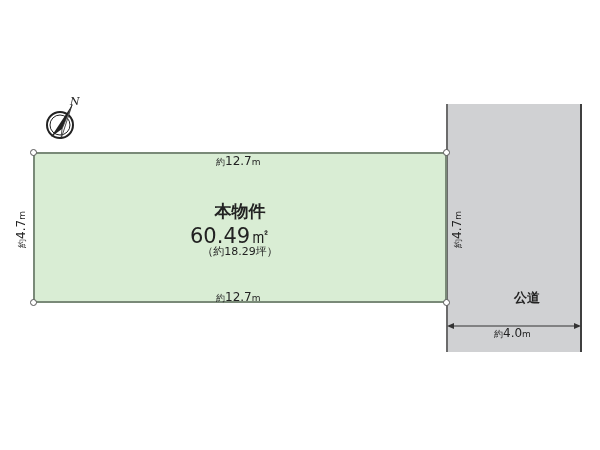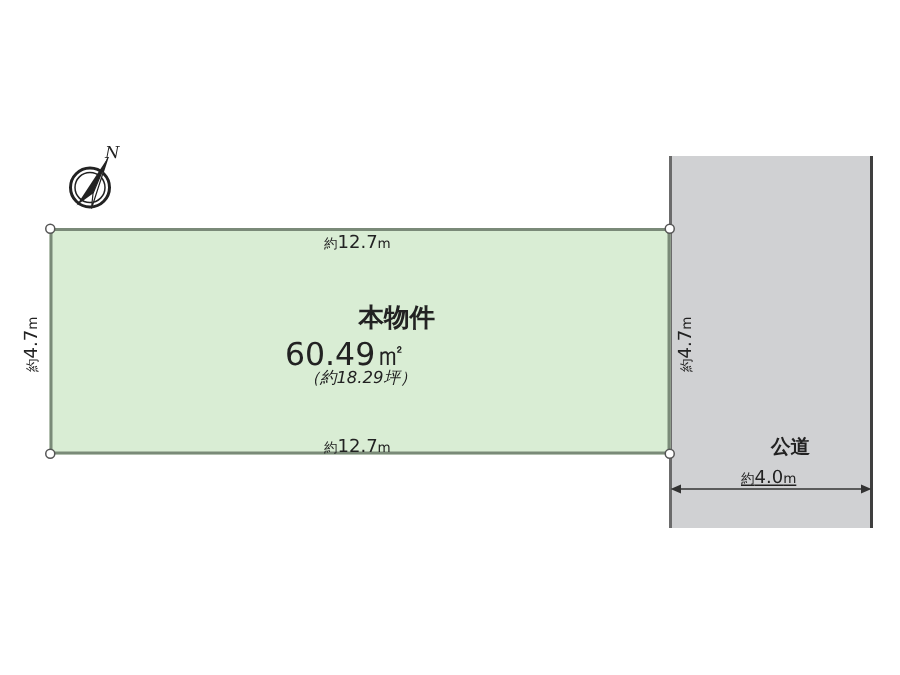--- a/index.html
+++ b/index.html
@@ -4,21 +4,21 @@
   <style>
     html, body { margin: 0; padding: 0; }
     body { width: 600px; height: 450px; background: #ffffff; position: relative; overflow: hidden; font-family: "DejaVu Sans", sans-serif; color: #222; }
     .abs { position: absolute; }
     #road { left: 446px; top: 104px; width: 136px; height: 248px; background: #d0d1d3; border-left: 2px solid #6b6b6b; border-right: 2px solid #3f3f3f; box-sizing: border-box; }
     #lot { left: 33px; top: 152px; width: 414px; height: 151px; background: #d9edd4; border: 2px solid #7a8a78; box-sizing: border-box; }
     .vertex { width: 7px; height: 7px; border: 1px solid #555; border-radius: 50%; background: #fff; box-sizing: border-box; }
     .dim { font-size: 12px; white-space: nowrap; }
     .dim .m { font-size: 9px; }
     .vert { transform: rotate(-90deg); transform-origin: center center; }
-    .title { font-size: 17px; font-weight: bold; text-align: right; width: 100px; }
+    .title { font-size: 17px; font-weight: bold; text-align: center; width: 100px; }
     .area { font-size: 21px; text-align: left; width: 100px; }
     .tsubo { font-size: 11px; text-align: center; width: 100px; }
   </style>
 </head>
 <body>
 
 <div id="road" class="abs"></div>
 
 <div id="lot" class="abs"></div>
 
@@ -46,25 +46,25 @@
 <div class="abs dim vert" style="left:-4px;top:222px;width:50px;text-align:center;">
   <span style="font-size:9px">約</span><span>4.7</span><span class="m">m</span>
 </div>
 
 <div class="abs dim vert" style="left:432px;top:222px;width:50px;text-align:center;">
   <span style="font-size:9px">約</span><span>4.7</span><span class="m">m</span>
 </div>
 
 <div class="abs title" style="left:190px;top:200px;">本物件</div>
 <div class="abs area" style="left:190px;top:222px;">60.49㎡</div>
-<div class="abs tsubo" style="left:190px;top:244px;font-style:italic;">（約18.29坪）</div>
+<div class="abs tsubo" style="left:190px;top:244px;">（約18.29坪）</div>
 
 <div class="abs" style="left:490px;top:289px;width:50px;text-align:right;font-size:13px;font-weight:bold;">公道</div>
 
-<div class="abs dim" style="left:494px;top:311px;text-decoration:underline;">
+<div class="abs dim" style="left:494px;top:326px;">
   <span style="font-size:9px">約</span><span>4.0</span><span class="m">m</span>
 </div>
 
 <svg class="abs" style="left:447px;top:321px;" width="134" height="10" viewBox="0 0 134 10">
   <line x1="2" y1="5" x2="132" y2="5" stroke="#333" stroke-width="1"></line>
   <polygon points="0,5 7,2 7,8" fill="#333"></polygon>
   <polygon points="134,5 127,2 127,8" fill="#333"></polygon>
 </svg>
 
 </body></html>

